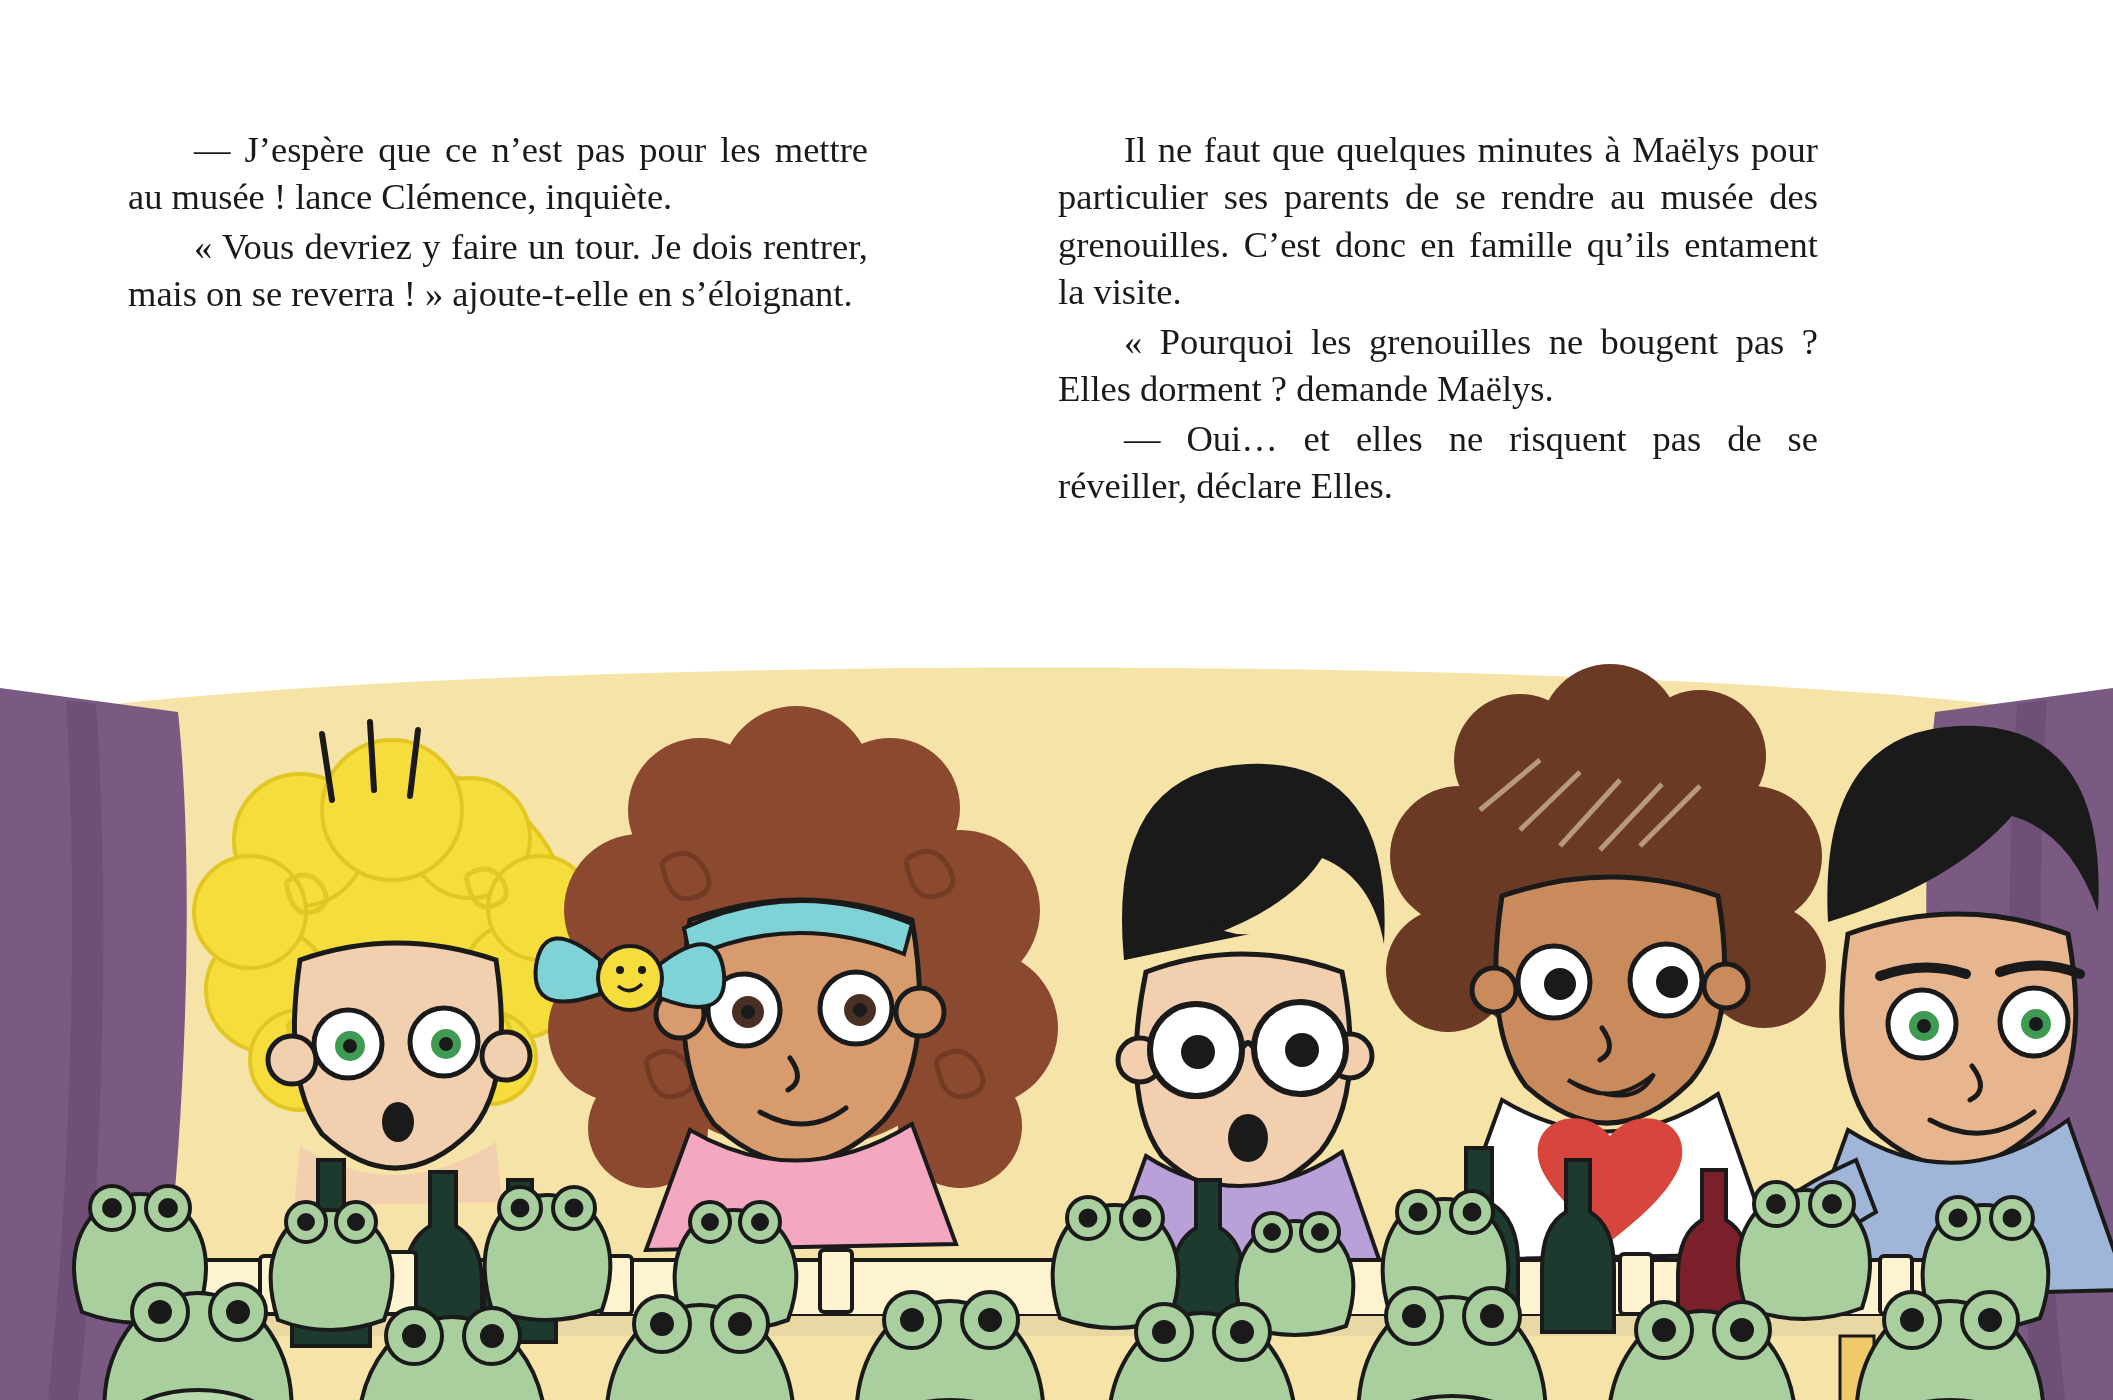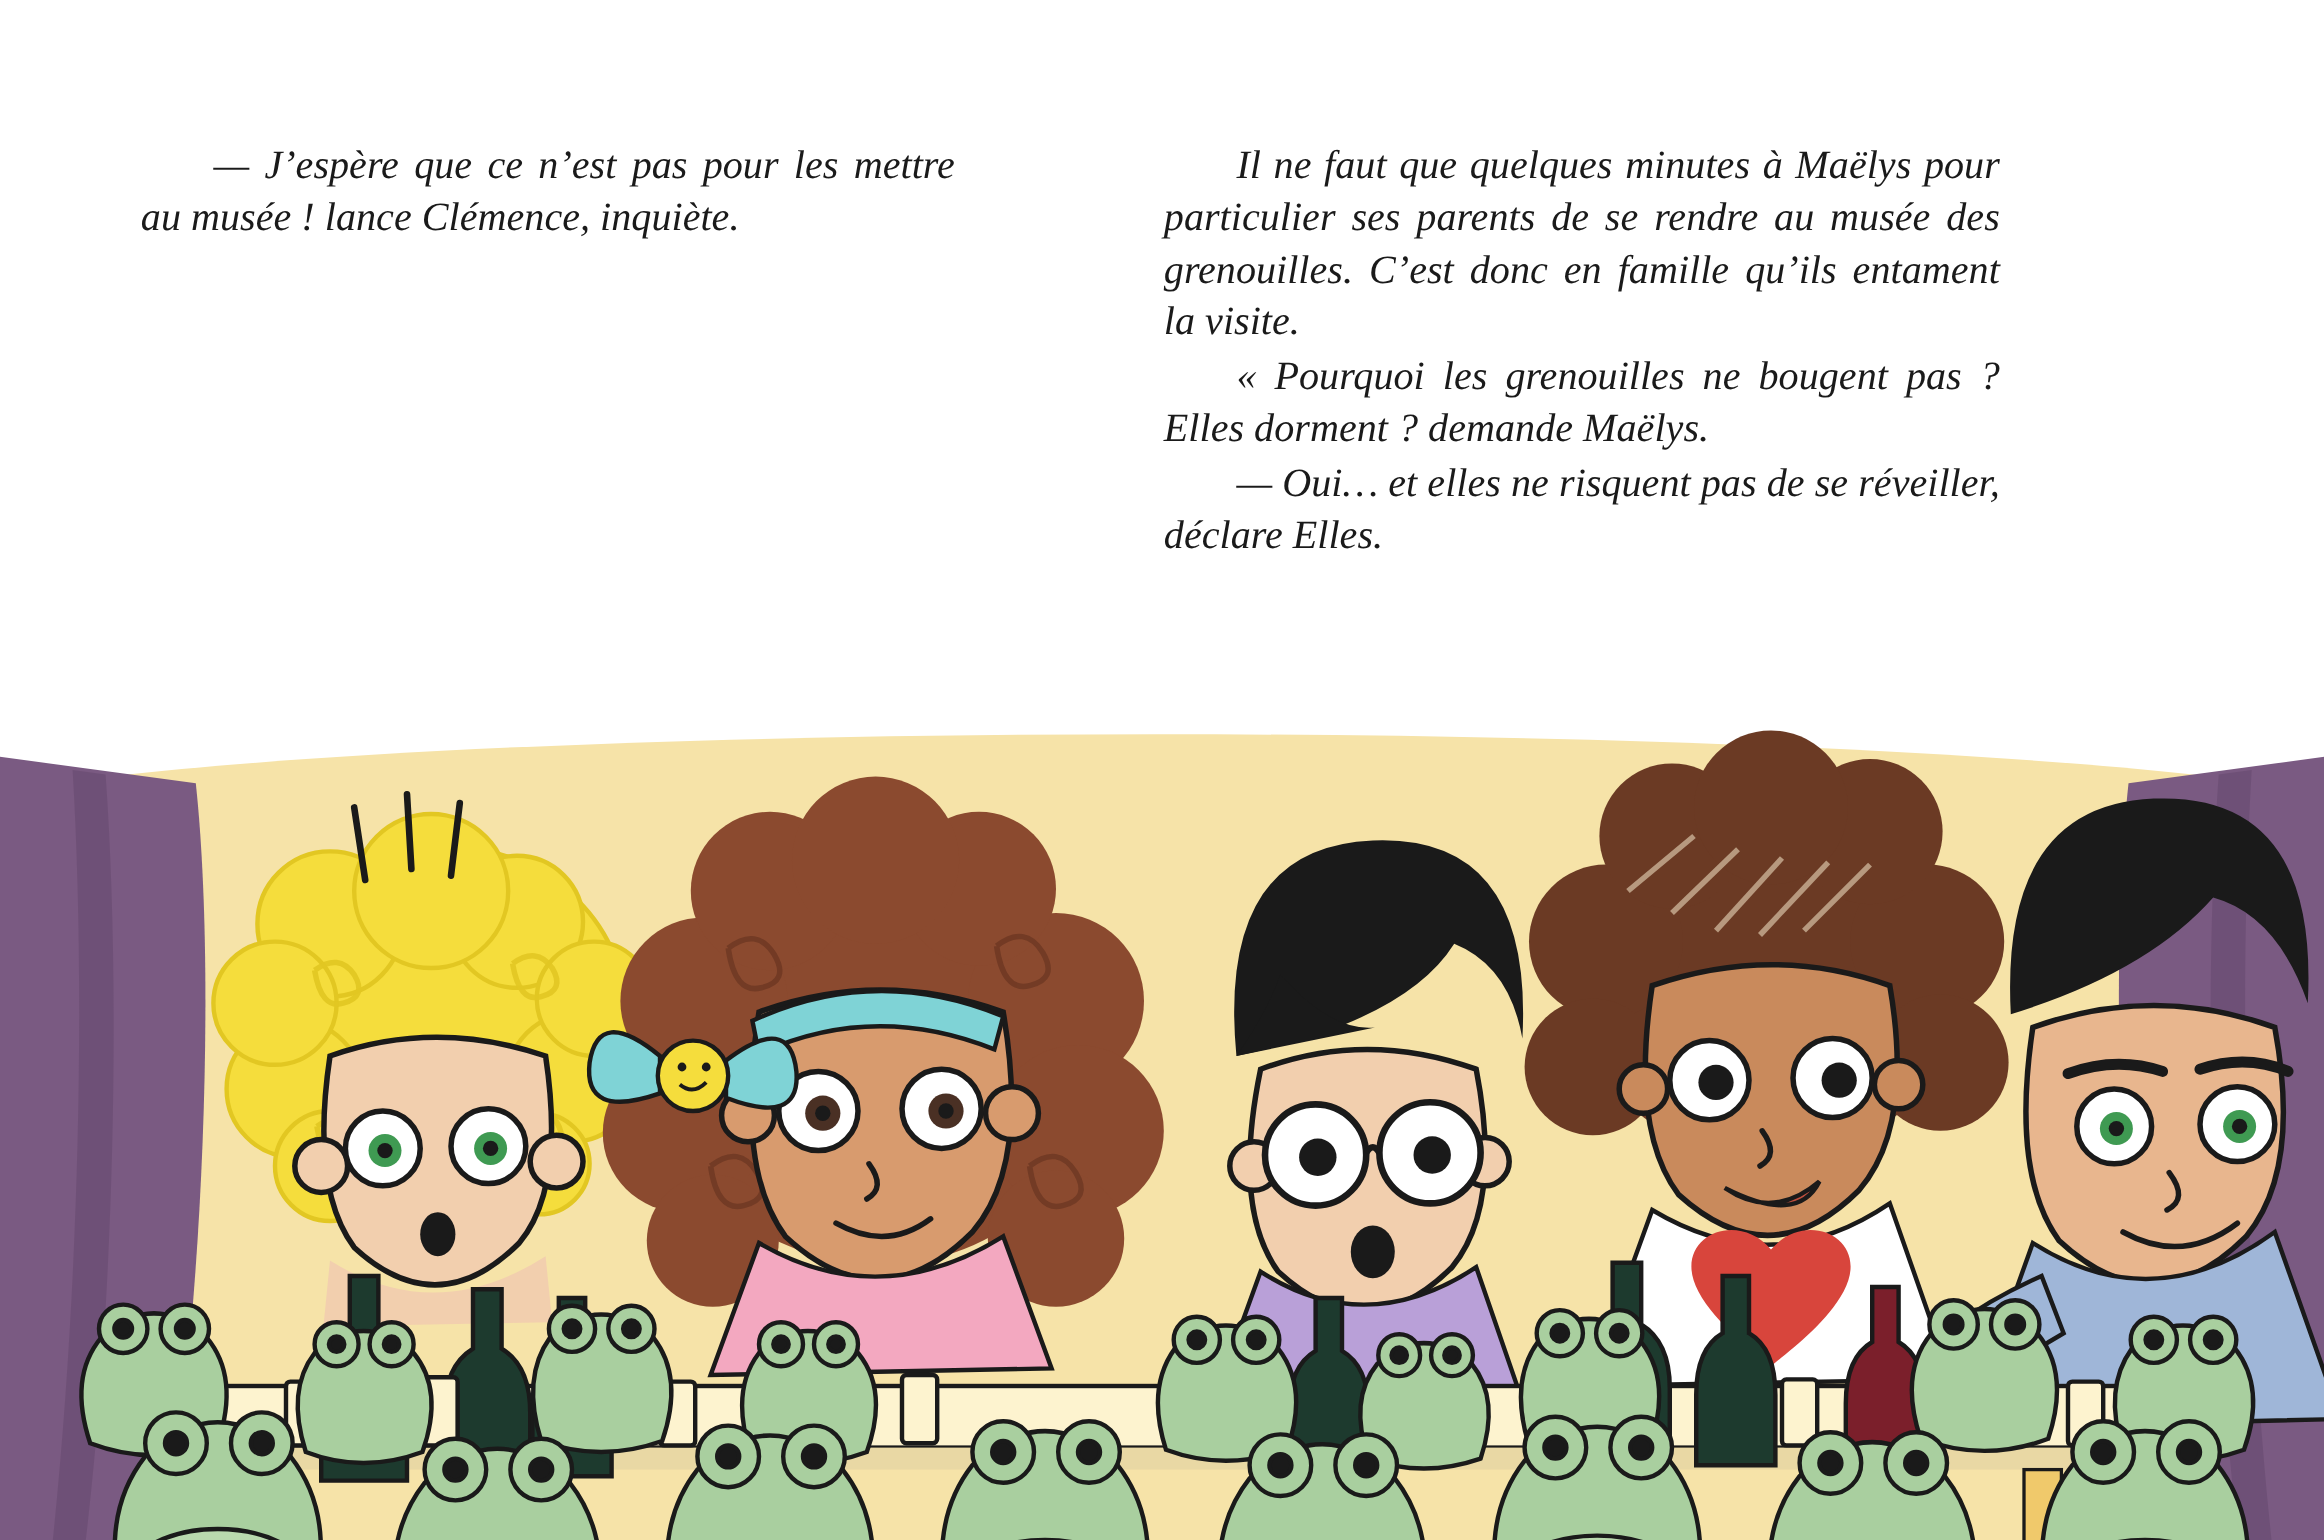--- a/index.html
+++ b/index.html
@@ -23,21 +23,20 @@
     width: 2113px;
     height: 672px;
     display: flex;
     box-sizing: border-box;
     padding: 126px 120px 0 128px;
     gap: 130px;
   }
   .column {
     flex: 1 1 0;
     max-width: 800px;
-    font-style: italic;
   }
   .para {
     font-family: "Liberation Serif", serif;
     font-size: 36.5px;
     line-height: 1.30;
     color: #1a1a1a;
     text-align: justify;
     text-indent: 66px;
     margin: 0 0 2px 0;
     hyphens: none;
@@ -58,20 +57,21 @@
 </style>
 </head>
 <body>
 
 <div class="page">
 
   <div class="text-area">
 
     <div class="column col-left">
       <p class="para">— J’espère que ce n’est pas pour les mettre au musée ! lance Clémence, inquiète.</p>
+      <p class="para">« Vous devriez y faire un tour. Je dois rentrer, mais on se reverra ! » ajoute-t-elle en s’éloignant.</p>
     </div>
 
     <div class="column col-right">
       <p class="para">Il ne faut que quelques minutes à Maëlys pour particulier ses parents de se rendre au musée des grenouilles. C’est donc en famille qu’ils entament la visite.</p>
       <p class="para">« Pourquoi les grenouilles ne bougent pas ? Elles dorment ? demande Maëlys.</p>
       <p class="para">— Oui… et elles ne risquent pas de se réveiller, déclare Elles.</p>
     </div>
 
   </div>
 

